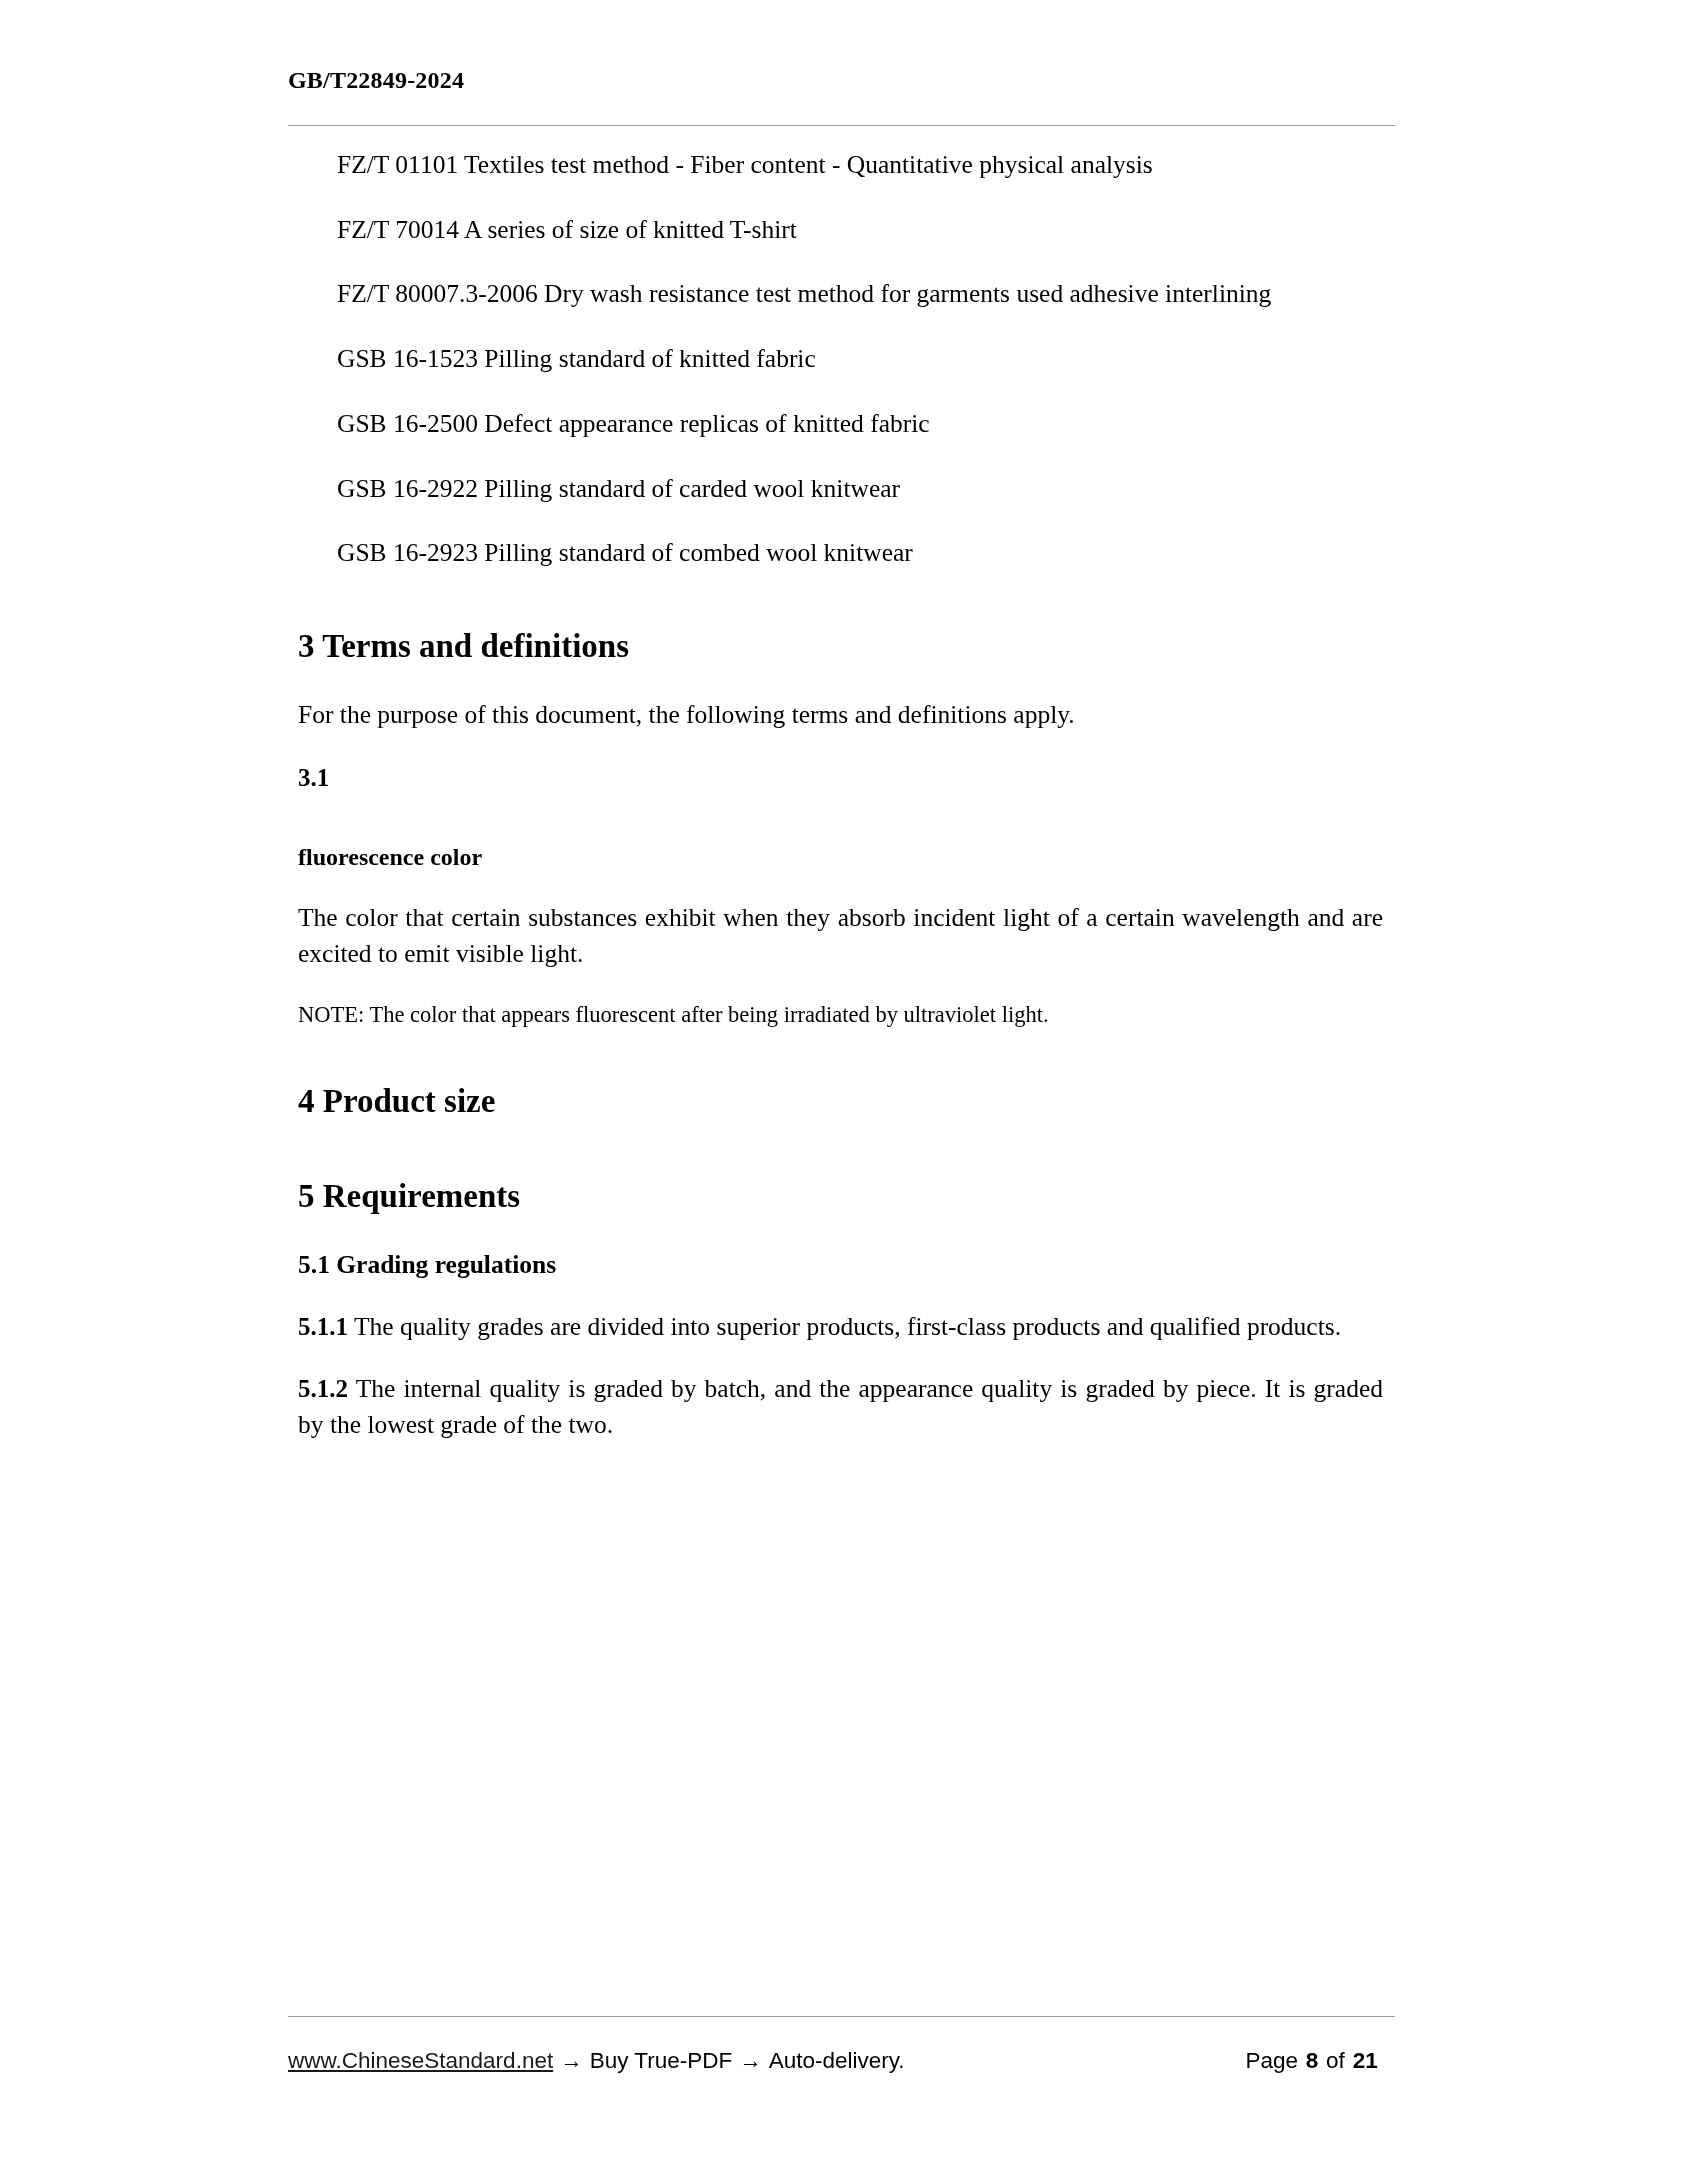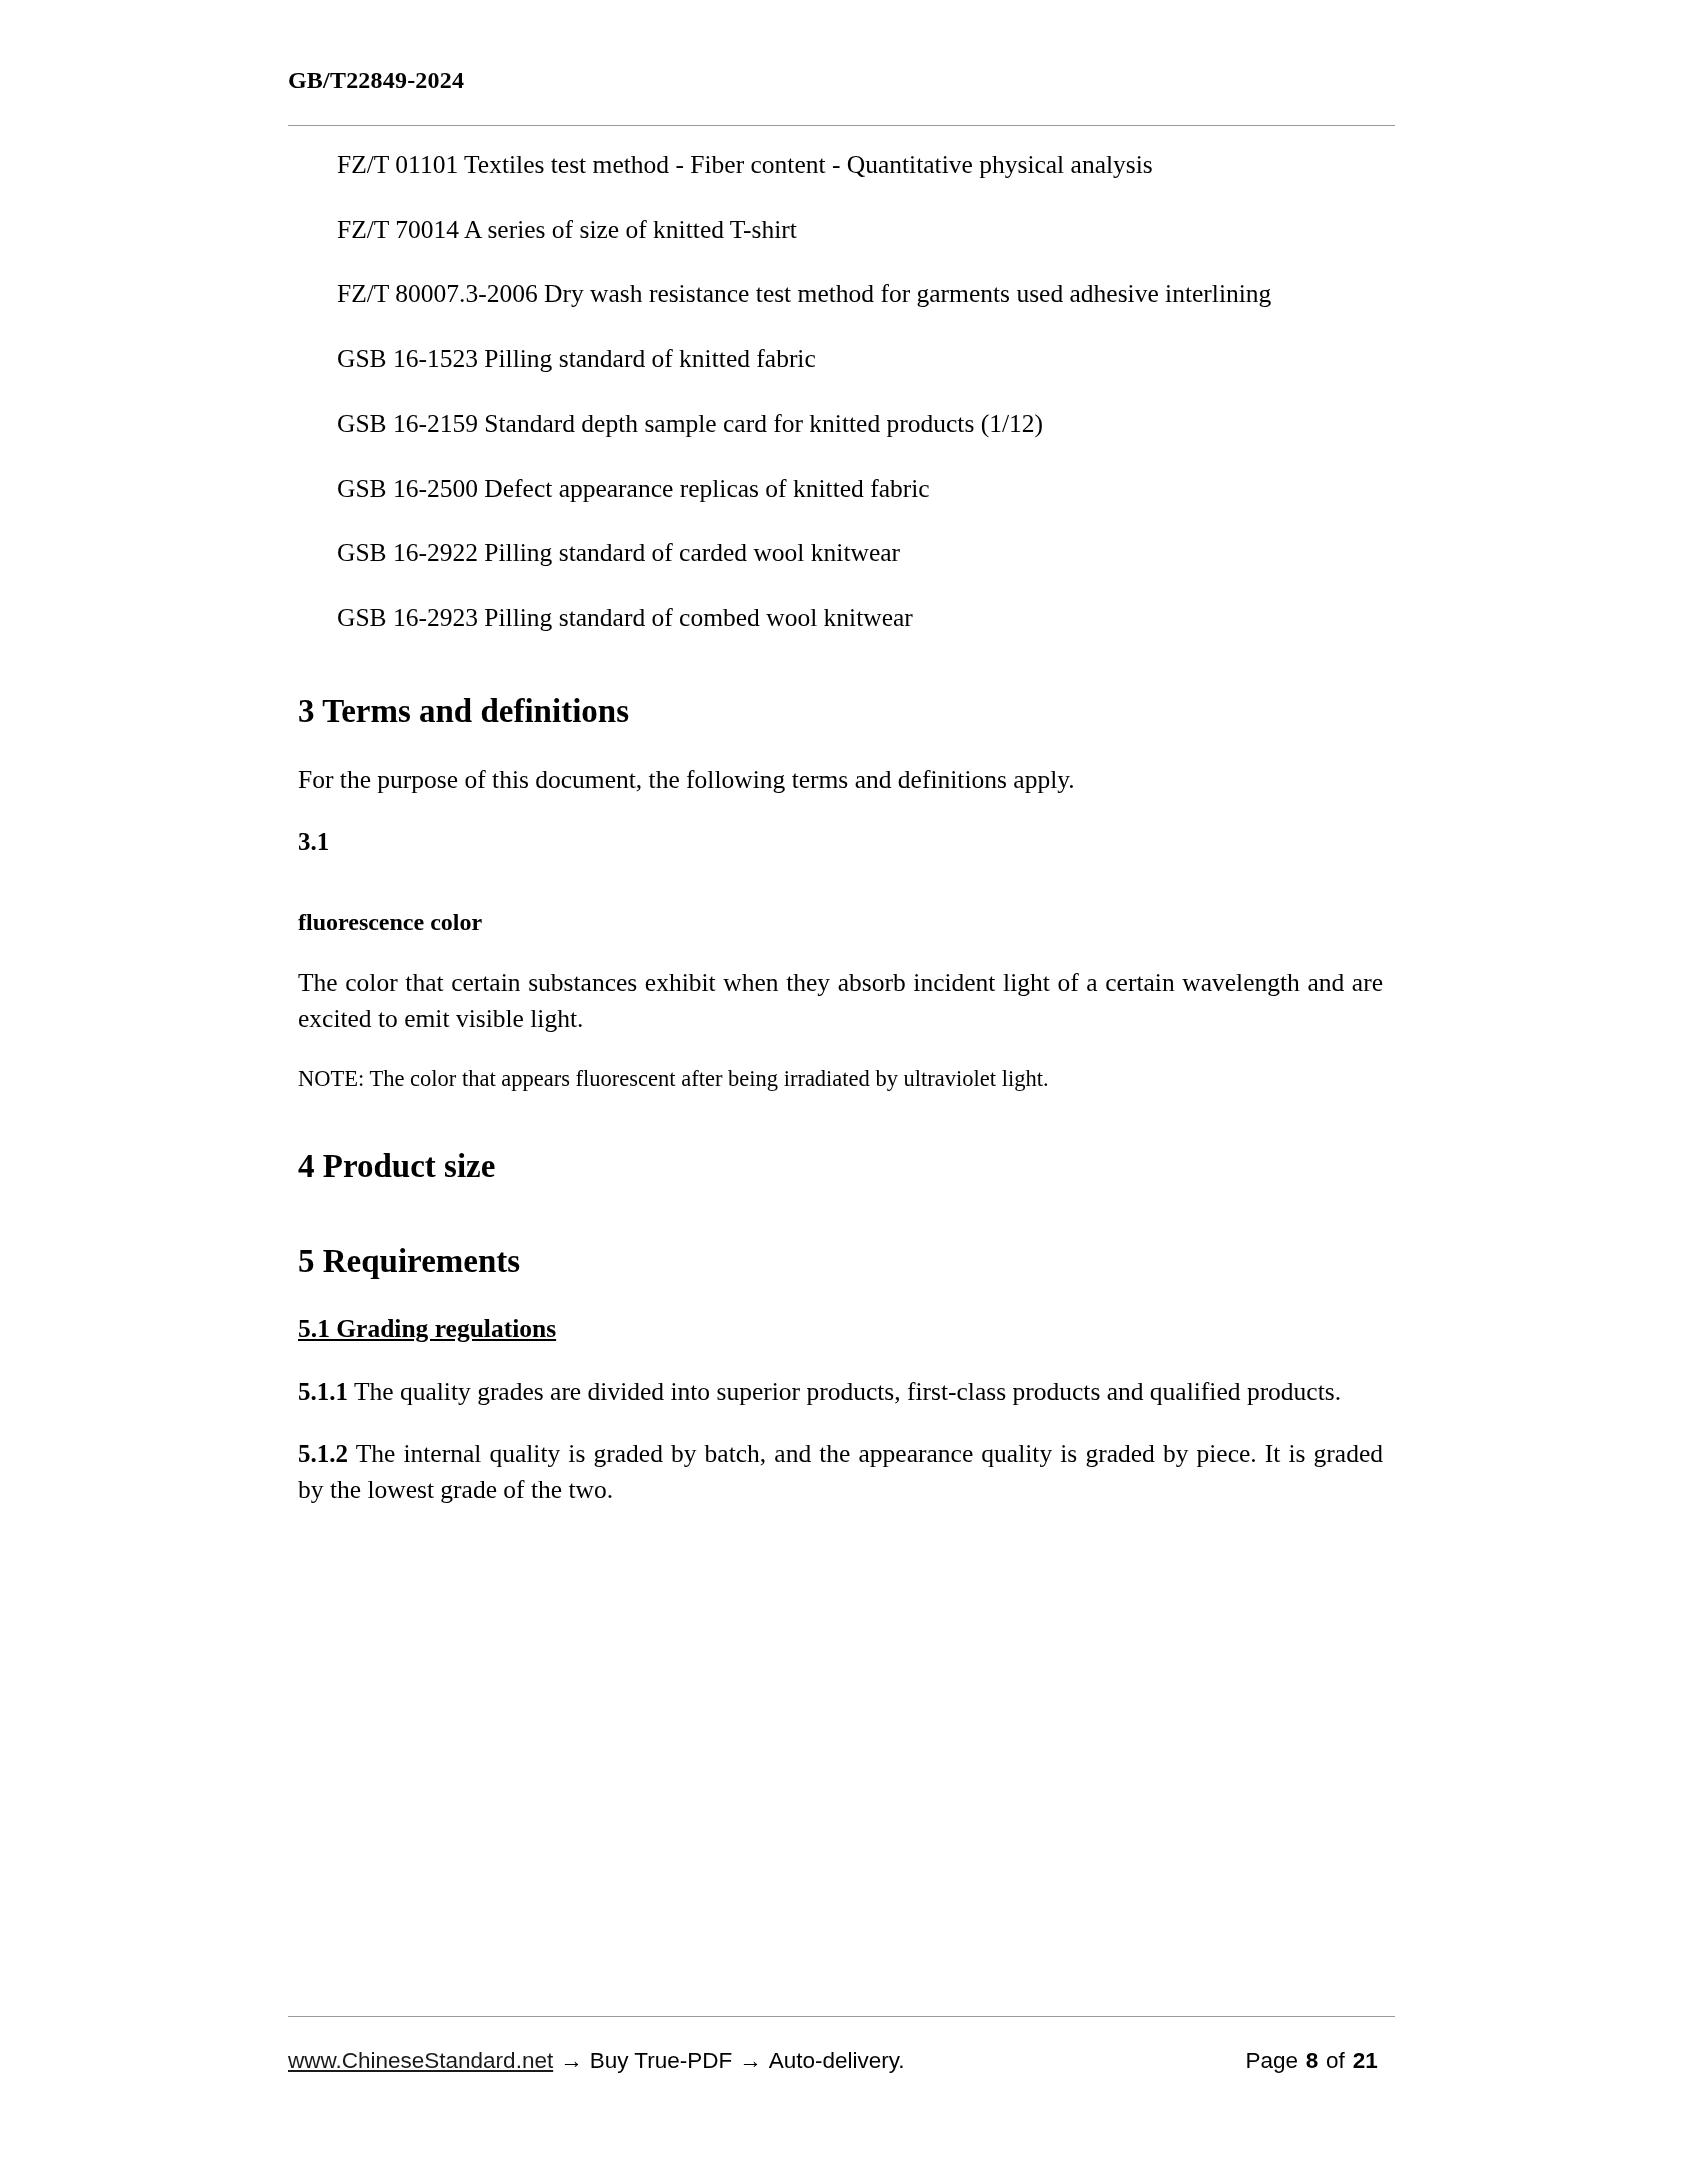--- a/index.html
+++ b/index.html
@@ -94,21 +94,20 @@
     margin-bottom: 31px;
   }
   .sec-requirements {
     margin-top: 52px;
     margin-bottom: 29px;
   }
   .subhead {
     font-weight: bold;
     font-size: 25.5px;
     margin-bottom: 26px;
-    text-decoration: underline;
   }
   .footer-rule {
     position: absolute;
     top: 2016px;
     left: 288px;
     width: 1107px;
     height: 0.9px;
     background: #9a9a9a;
   }
   .footer {
@@ -157,21 +156,20 @@
     <div class="header-title">GB/T22849-2024</div>
   </div>
   <div class="header-rule"></div>
 
   <div class="content">
 
     <p class="ref">FZ/T 01101 Textiles test method - Fiber content - Quantitative physical analysis</p>
     <p class="ref">FZ/T 70014 A series of size of knitted T-shirt</p>
     <p class="ref">FZ/T 80007.3-2006 Dry wash resistance test method for garments used adhesive interlining</p>
     <p class="ref">GSB 16-1523 Pilling standard of knitted fabric</p>
-    <p class="ref">GSB 16-2159 Standard depth sample card for knitted products (1/12)</p>
     <p class="ref">GSB 16-2500 Defect appearance replicas of knitted fabric</p>
     <p class="ref">GSB 16-2922 Pilling standard of carded wool knitwear</p>
     <p class="ref">GSB 16-2923 Pilling standard of combed wool knitwear</p>
 
     <h2 class="sec-terms">3 Terms and definitions</h2>
 
     <p class="para">For the purpose of this document, the following terms and definitions apply.</p>
 
     <p class="para bold-num">3.1</p>
 

